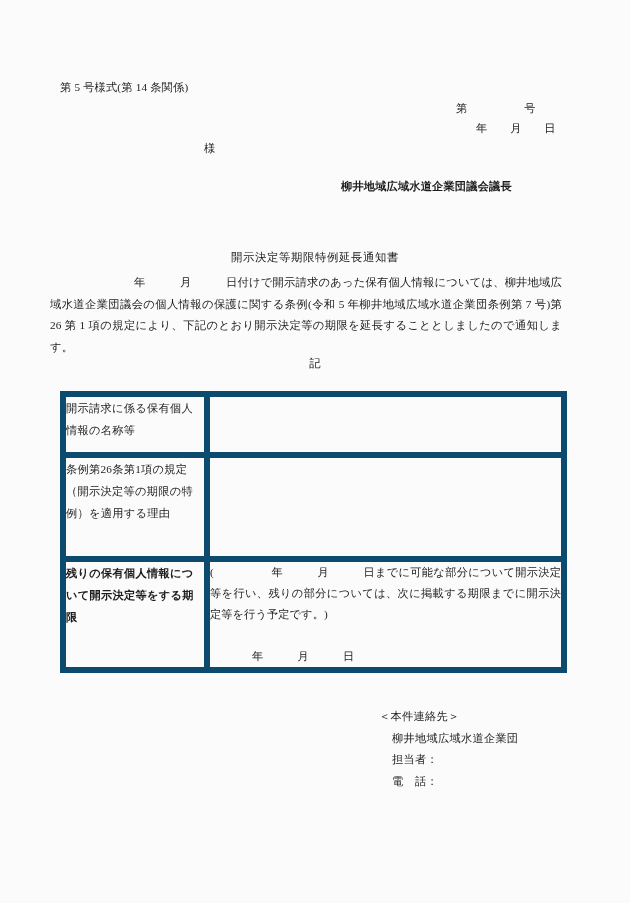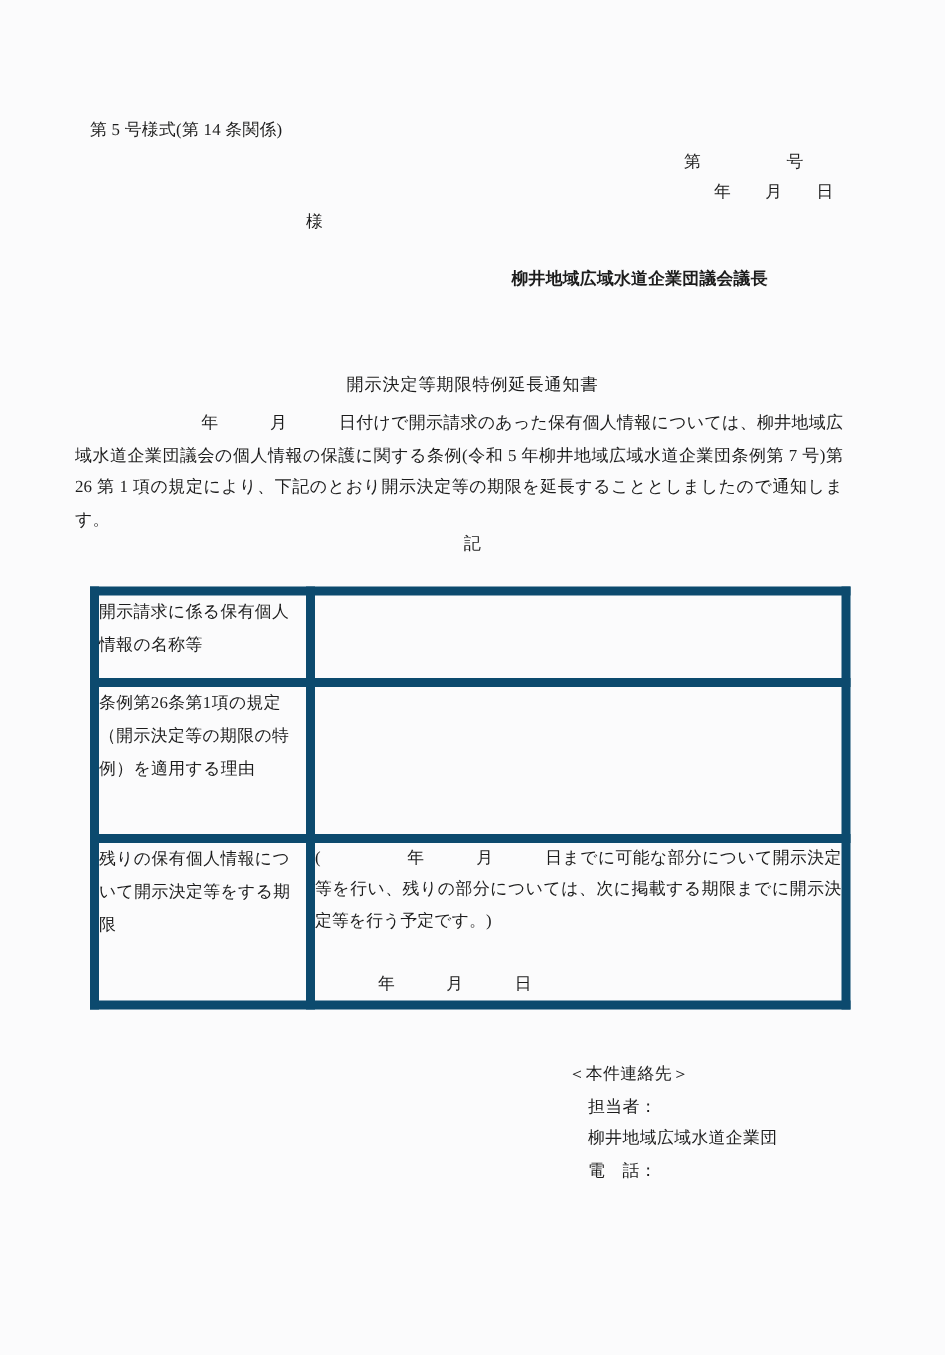--- a/index.html
+++ b/index.html
@@ -117,20 +117,21 @@
     padding: 8px 10px 8px 9px;
     line-height: 21px;
   }
   .row1 td { height: 55px; }
   .row2 td { height: 98px; }
   .row3 td { height: 88px; }
 
   td.label-cell.mid {
     vertical-align: middle;
     padding-top: 6px;
+    font-weight: bold;
   }
 
   .value-text {
     display: block;
     text-align: justify;
     text-justify: inter-character;
     letter-spacing: 0.1px;
   }
   .value-date {
     display: block;
@@ -190,18 +191,18 @@
         <td class="value-cell">
           <span class="value-text">(　　　　　年　　　月　　　日までに可能な部分について開示決定等を行い、残りの部分については、次に掲載する期限までに開示決定等を行う予定です。)</span>
           <span class="value-date">年　　　月　　　日</span>
         </td>
       </tr>
     </tbody>
   </table>
 
   <div id="contact-block">
     <div>＜本件連絡先＞</div>
+    <div class="contact-indent">柳井地域広域水道企業団</div>
     <div class="contact-indent">担当者：</div>
-    <div class="contact-indent">柳井地域広域水道企業団</div>
     <div class="contact-indent">電　話：</div>
   </div>
 
 </div>
 
 </body></html>

